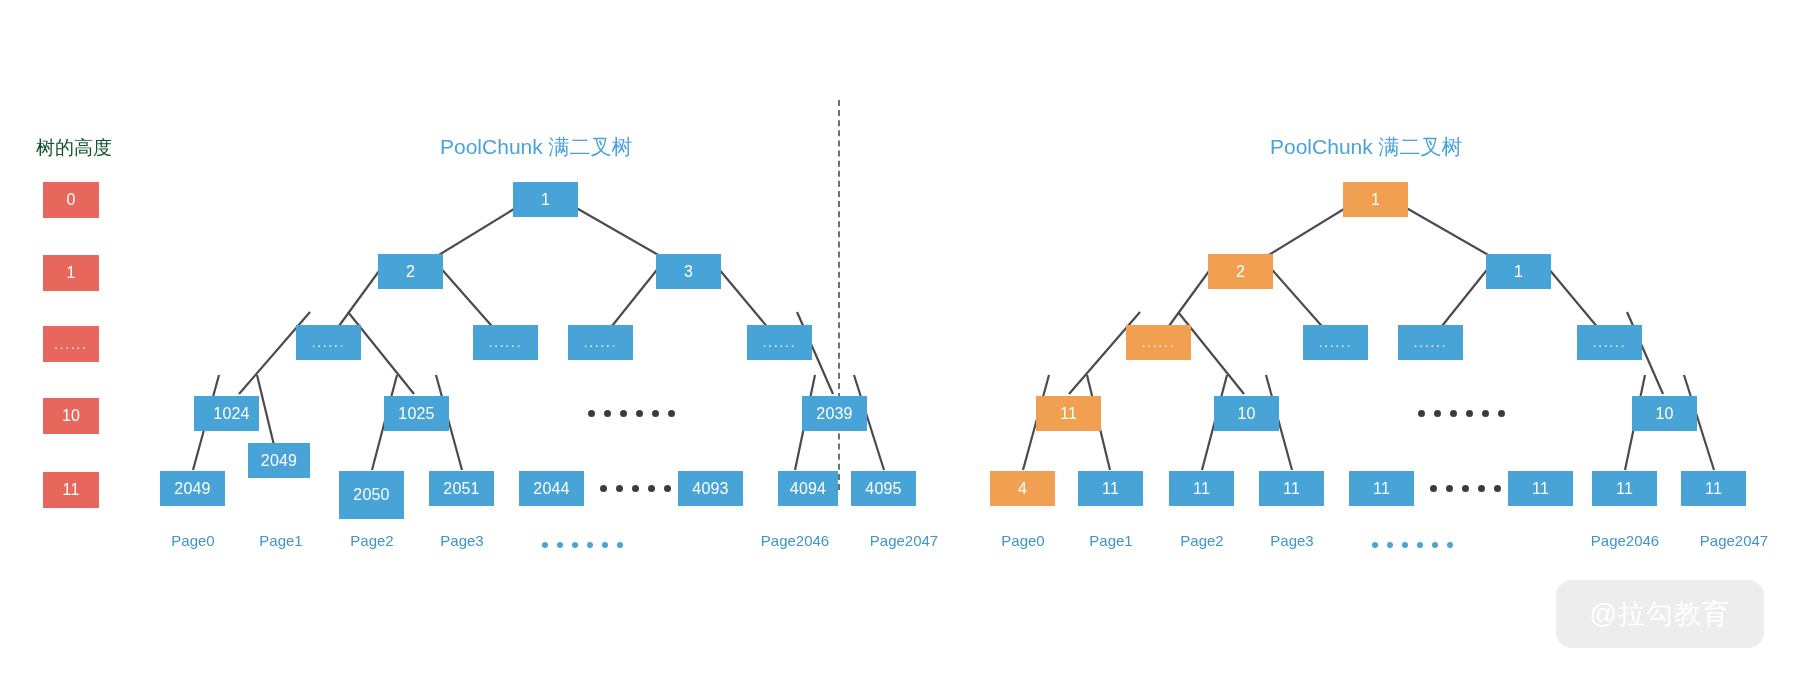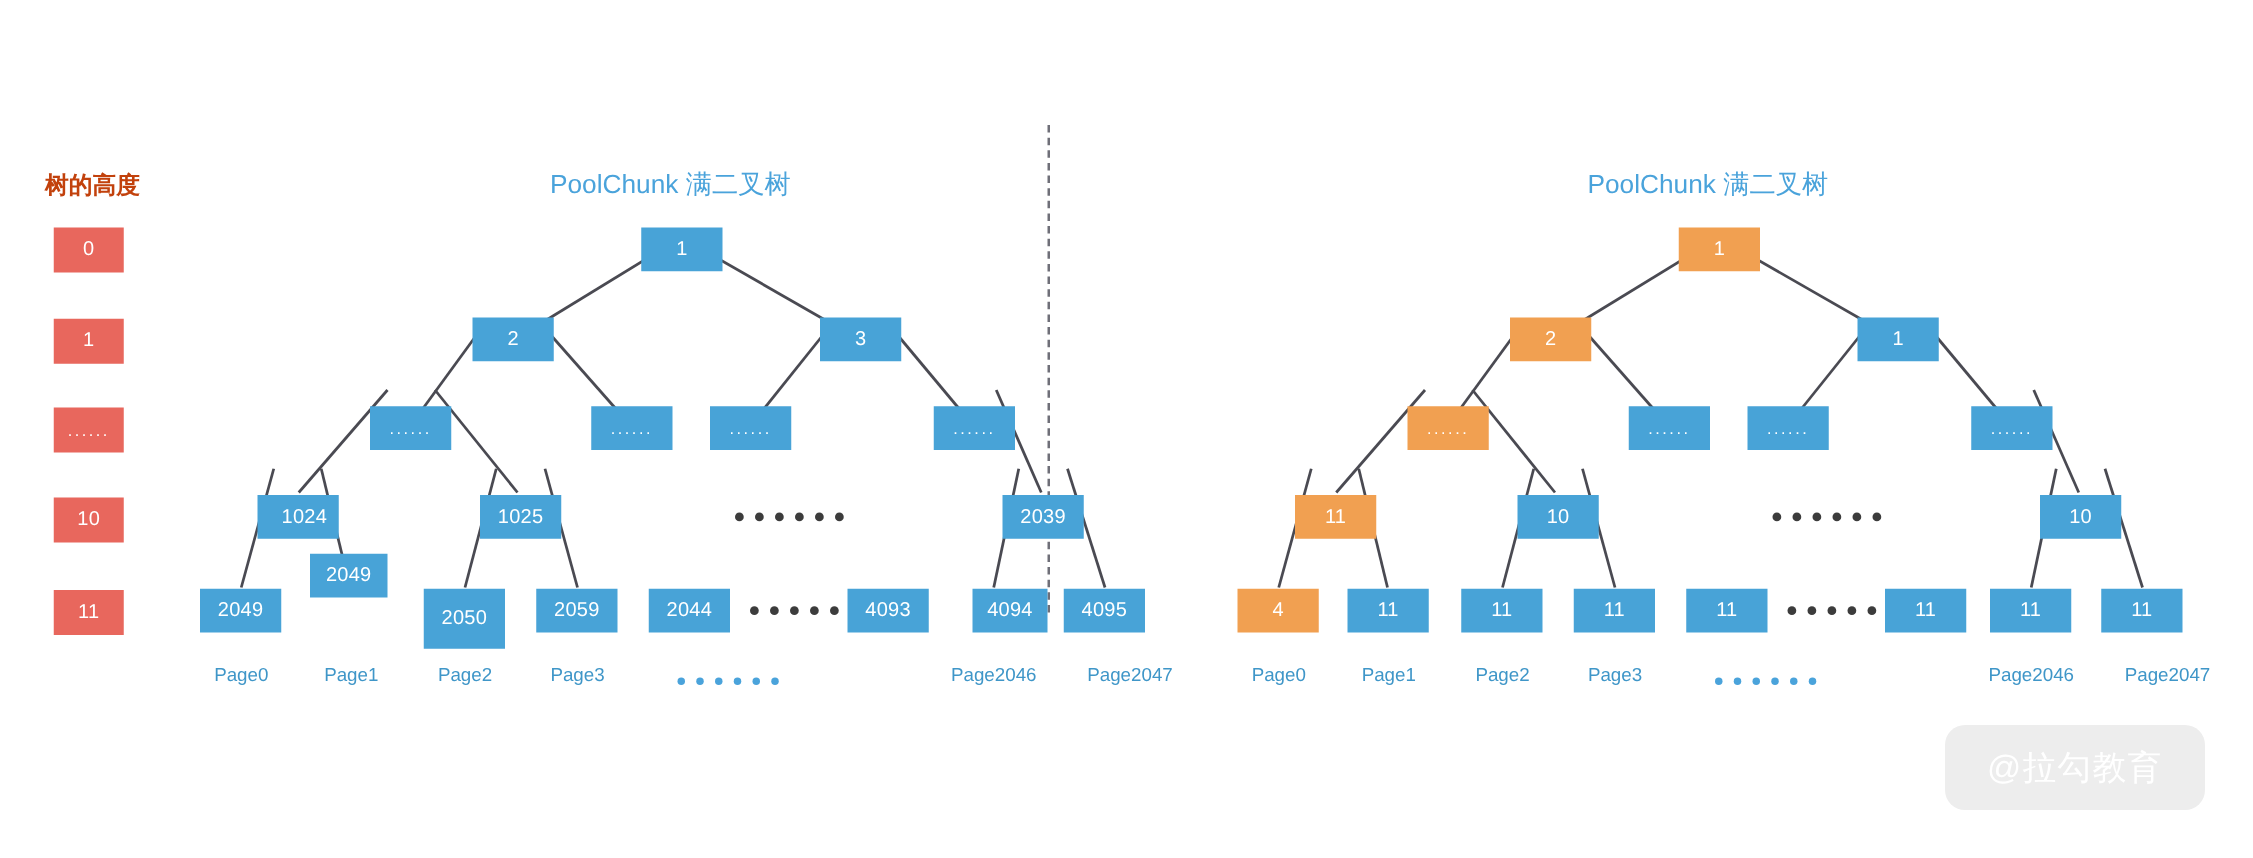--- a/index.html
+++ b/index.html
@@ -35,23 +35,23 @@
 
   .tree-title{
     position:absolute;
     color:#4aa3db;
     font-size:21px;
     white-space:nowrap;
   }
 
   .height-title{
     position:absolute;
-    color:#c2410c;
+    color:#14532d;
     font-size:19px;
-    font-weight:bold;
+    font-weight:normal;
     white-space:nowrap;
   }
 
   .page-label{
     position:absolute;
     color:#3f96c8;
     font-size:15px;
     white-space:nowrap;
     text-align:center;
   }
@@ -152,36 +152,36 @@
   <div class="node blue" style="left:513px;top:182px;width:65px;height:35px;">1</div>
 
   <div class="node blue" style="left:378px;top:254px;width:65px;height:35px;">2</div>
   <div class="node blue" style="left:656px;top:254px;width:65px;height:35px;">3</div>
 
   <div class="node blue dots-node" style="left:296px;top:325px;width:65px;height:35px;">......</div>
   <div class="node blue dots-node" style="left:473px;top:325px;width:65px;height:35px;">......</div>
   <div class="node blue dots-node" style="left:568px;top:325px;width:65px;height:35px;">......</div>
   <div class="node blue dots-node" style="left:747px;top:325px;width:65px;height:35px;">......</div>
 
-  <div class="node blue" style="left:206px;top:396px;width:65px;height:35px;padding-left:10px;">1024</div>
+  <div class="node blue" style="left:194px;top:396px;width:65px;height:35px;padding-left:10px;">1024</div>
   <div class="node blue" style="left:384px;top:396px;width:65px;height:35px;">1025</div>
   <div class="node blue" style="left:802px;top:396px;width:65px;height:35px;">2039</div>
   <div class="ellipsis-dots" style="left:588px;top:410px;">
     <i></i>
       <i></i>
       <i></i>
       <i></i>
       <i></i>
       <i></i>
   </div>
 
   <div class="node blue" style="left:160px;top:471px;width:65px;height:35px;">2049</div>
   <div class="node blue" style="left:248px;top:443px;width:62px;height:35px;">2049</div>
   <div class="node blue" style="left:339px;top:471px;width:65px;height:48px;">2050</div>
-  <div class="node blue" style="left:429px;top:471px;width:65px;height:35px;">2059</div>
+  <div class="node blue" style="left:429px;top:471px;width:65px;height:35px;">2051</div>
   <div class="node blue" style="left:519px;top:471px;width:65px;height:35px;">2044</div>
   <div class="ellipsis-dots" style="left:600px;top:485px;">
     <i></i>
       <i></i>
       <i></i>
       <i></i>
       <i></i>
       <i></i>
   </div>
   <div class="node blue" style="left:678px;top:471px;width:65px;height:35px;">4093</div>

